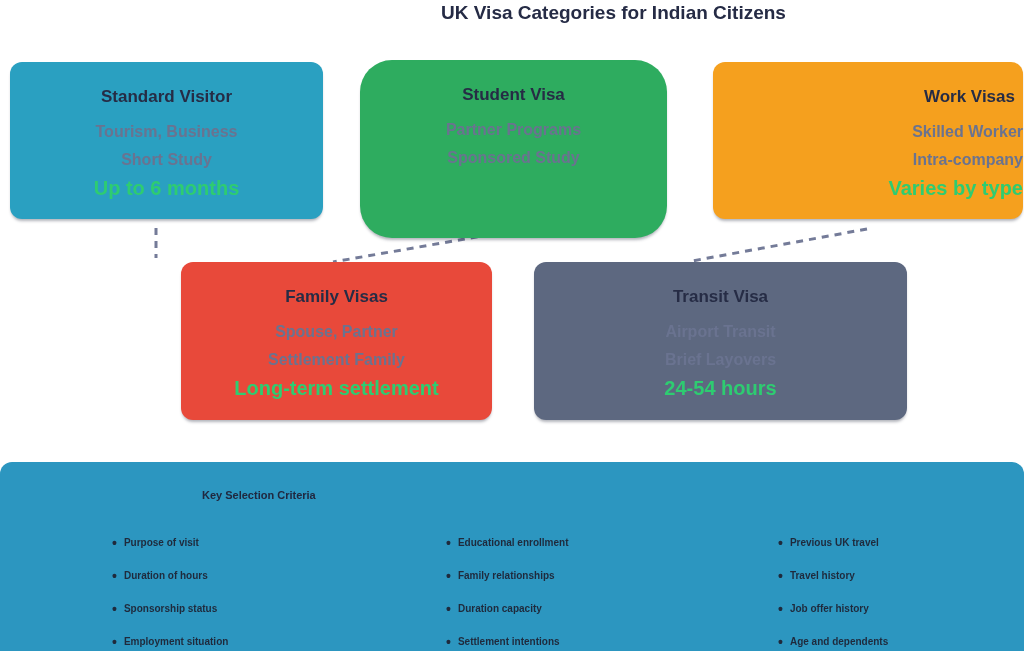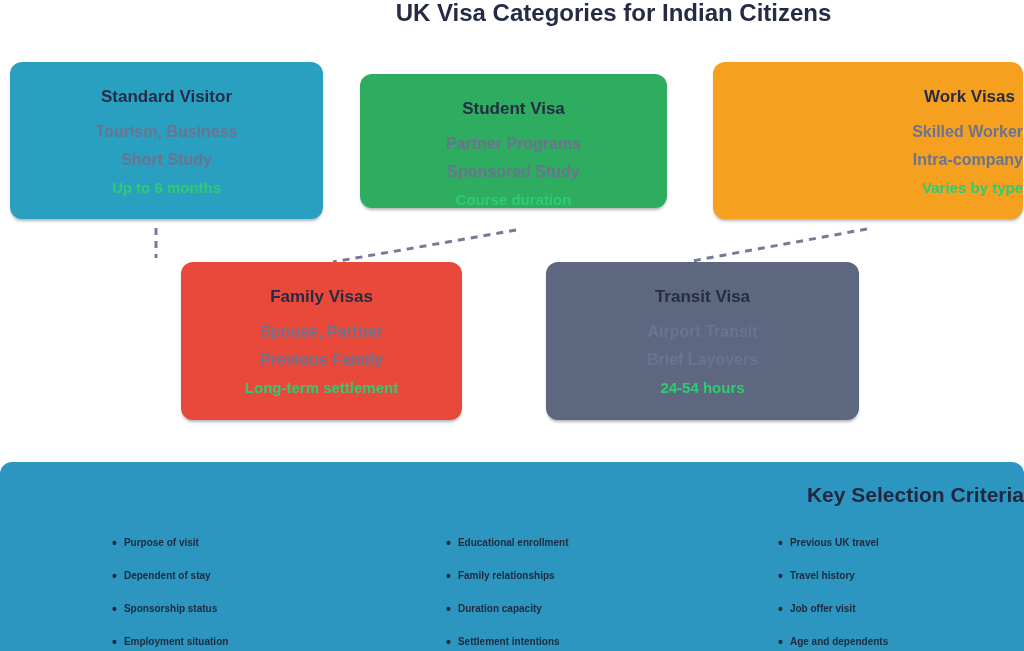--- a/index.html
+++ b/index.html
@@ -1,45 +1,45 @@
 <!DOCTYPE html>
 <html><head>
 <meta charset="utf-8">
 <style>
   html,body{margin:0;padding:0;background:#ffffff;width:1024px;height:651px;overflow:hidden;}
   .canvas{position:relative;width:1024px;height:651px;font-family:"Liberation Sans",sans-serif;}
 
   .page-title{
     position:absolute;left:203px;right:0;top:0;margin:0;
-    text-align:center;font-size:24px;font-weight:700;color:#252b45;line-height:26px;
+    text-align:center;font-size:19px;font-weight:700;color:#252b45;line-height:26px;
   }
 
   .connectors{position:absolute;left:0;top:0;width:1024px;height:651px;pointer-events:none;}
 
   .card{
     position:absolute;border-radius:12px;text-align:center;
     box-shadow:0 3px 3px -1px rgba(35,40,60,0.35);
   }
   .card.standard-visitor{left:10px;top:62px;width:313px;height:157px;}
-  .card.student-visa{left:360px;top:74px;width:307px;height:134px;}
+  .card.student-visa{left:360px;top:60px;width:307px;height:178px;border-radius:32px;}
   .card.work-visas{left:713px;top:62px;width:310px;height:157px;text-align:right;}
-  .card.family-visas{left:181px;top:262px;width:281px;height:158px;}
-  .card.transit-visa{left:534px;top:262px;width:313px;height:158px;margin-left:12px;}
+  .card.family-visas{left:181px;top:262px;width:311px;height:158px;}
+  .card.transit-visa{left:534px;top:262px;width:373px;height:158px;}
 
   .card-title{font-size:17px;font-weight:700;color:#262c45;line-height:26px;margin:22px 8px 8px;}
   .card-line{font-size:16px;font-weight:700;color:#6a7390;line-height:28px;}
-  .card-highlight{font-size:15px;font-weight:700;color:#2ecc71;line-height:28px;}
+  .card-highlight{font-size:20px;font-weight:700;color:#2ecc71;line-height:28px;}
 
   .criteria{
     position:absolute;left:0;top:462px;width:1024px;height:189px;
     background:#2c96c0;border-radius:12px 12px 0 0;
   }
   .criteria-title{
-    margin:20px 0 0 202px;text-align:right;
-    font-size:21px;font-weight:700;color:#20283f;line-height:26px;
+    margin:20px 0 0 202px;text-align:left;
+    font-size:11px;font-weight:700;color:#20283f;line-height:26px;
   }
   .criteria-col{position:absolute;top:64px;list-style:none;margin:0;padding:0;}
   .criteria-col.col-0{left:112px;}
   .criteria-col.col-1{left:446px;}
   .criteria-col.col-2{left:778px;}
   .criteria-col li{
     height:33px;display:flex;align-items:center;
     font-size:10px;font-weight:700;color:#1f2a3c;white-space:nowrap;
   }
   .criteria-col li::before{content:"\2022";font-size:14px;margin-right:7px;}
@@ -61,59 +61,58 @@
       <div class="card standard-visitor" style="background: rgb(42, 160, 193);">
     <div class="card-title">Standard Visitor</div>
     <div class="card-line">Tourism, Business</div>
     <div class="card-line">Short Study</div>
     <div class="card-highlight">Up to 6 months</div>
   </div>
       <div class="card student-visa" style="background: rgb(46, 172, 95);">
     <div class="card-title">Student Visa</div>
     <div class="card-line">Partner Programs</div>
     <div class="card-line">Sponsored Study</div>
-    <div class="card-highlight">Course duration</div>
   </div>
       <div class="card work-visas" style="background: rgb(245, 160, 30);">
     <div class="card-title">Work Visas</div>
     <div class="card-line">Skilled Worker</div>
     <div class="card-line">Intra-company</div>
     <div class="card-highlight">Varies by type</div>
   </div>
       <div class="card family-visas" style="background: rgb(232, 73, 58);">
     <div class="card-title">Family Visas</div>
     <div class="card-line">Spouse, Partner</div>
-    <div class="card-line">Previous Family</div>
+    <div class="card-line">Settlement Family</div>
     <div class="card-highlight">Long-term settlement</div>
   </div>
       <div class="card transit-visa" style="background: rgb(93, 104, 128);">
     <div class="card-title">Transit Visa</div>
     <div class="card-line">Airport Transit</div>
     <div class="card-line">Brief Layovers</div>
     <div class="card-highlight">24-54 hours</div>
   </div>
     </div>
 
   <div class="criteria">
     <h2 class="criteria-title">Key Selection Criteria</h2>
     <div id="criteria-cols-root">
         <ul class="criteria-col col-0">
           <li>Purpose of visit</li>
-          <li>Dependent of stay</li>
+          <li>Duration of hours</li>
           <li>Sponsorship status</li>
           <li>Employment situation</li>
         </ul>
         <ul class="criteria-col col-1">
           <li>Educational enrollment</li>
           <li>Family relationships</li>
           <li>Duration capacity</li>
           <li>Settlement intentions</li>
         </ul>
         <ul class="criteria-col col-2">
           <li>Previous UK travel</li>
           <li>Travel history</li>
-          <li>Job offer visit</li>
+          <li>Job offer history</li>
           <li>Age and dependents</li>
         </ul>
       </div>
   </div>
 
 </div>
 
 </body></html>

